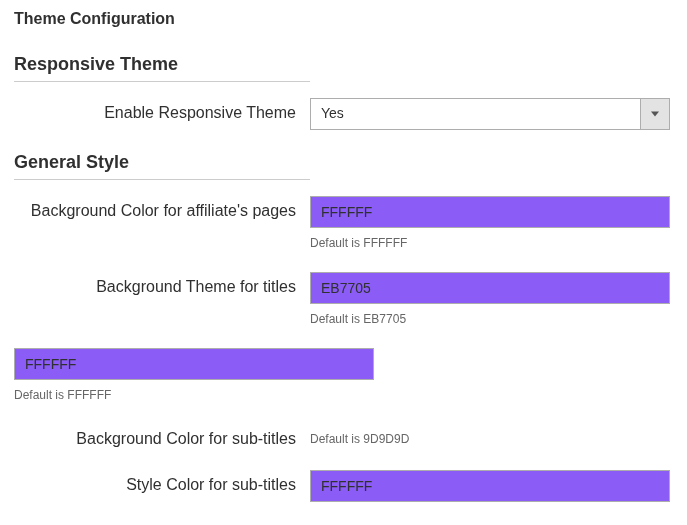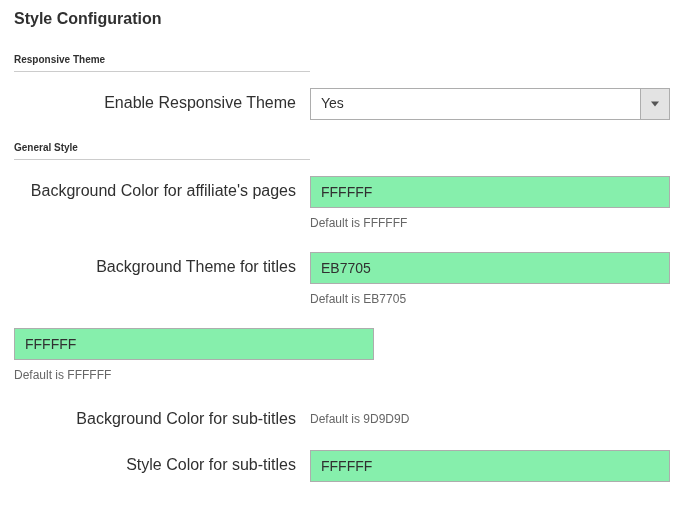--- a/index.html
+++ b/index.html
@@ -11,21 +11,21 @@
       width: 687px;
       background: #fff;
     }
     .page-title {
       font-size: 16px;
       font-weight: 600;
       color: #303030;
       margin-bottom: 26px;
     }
     .section-title {
-      font-size: 10px;
+      font-size: 18px;
       font-weight: 600;
       color: #303030;
       border-bottom: 1px solid #ccc;
       padding-bottom: 6px;
       margin-bottom: 16px;
       width: 296px;
     }
     .field-row {
       display: flex;
       align-items: flex-start;
@@ -72,36 +72,36 @@
       display: flex;
       align-items: center;
       justify-content: center;
       pointer-events: none;
     }
     .select-caret svg { width: 8px; height: 8px; fill: #555; }
     .text-field {
       width: 100%;
       height: 32px;
       border: 1px solid #adadad;
-      background: #86efac;
+      background: #8b5cf6;
       padding: 0 10px;
       font-size: 14px;
       color: #303030;
     }
     .hint-text {
       font-size: 12px;
       color: #666;
       margin-top: 8px;
     }
     .section-gap { margin-top: 8px; }
   </style>
 </head>
 <body>
 
-<div class="page-title">Style Configuration</div>
+<div class="page-title">Theme Configuration</div>
 
 <div class="section-title">Responsive Theme</div>
 
 <div class="field-row">
   <div class="field-label">Enable Responsive Theme</div>
   <div class="field-control">
     <div class="select-wrap">
       <select class="select-field">
         <option>Yes</option>
       </select>

